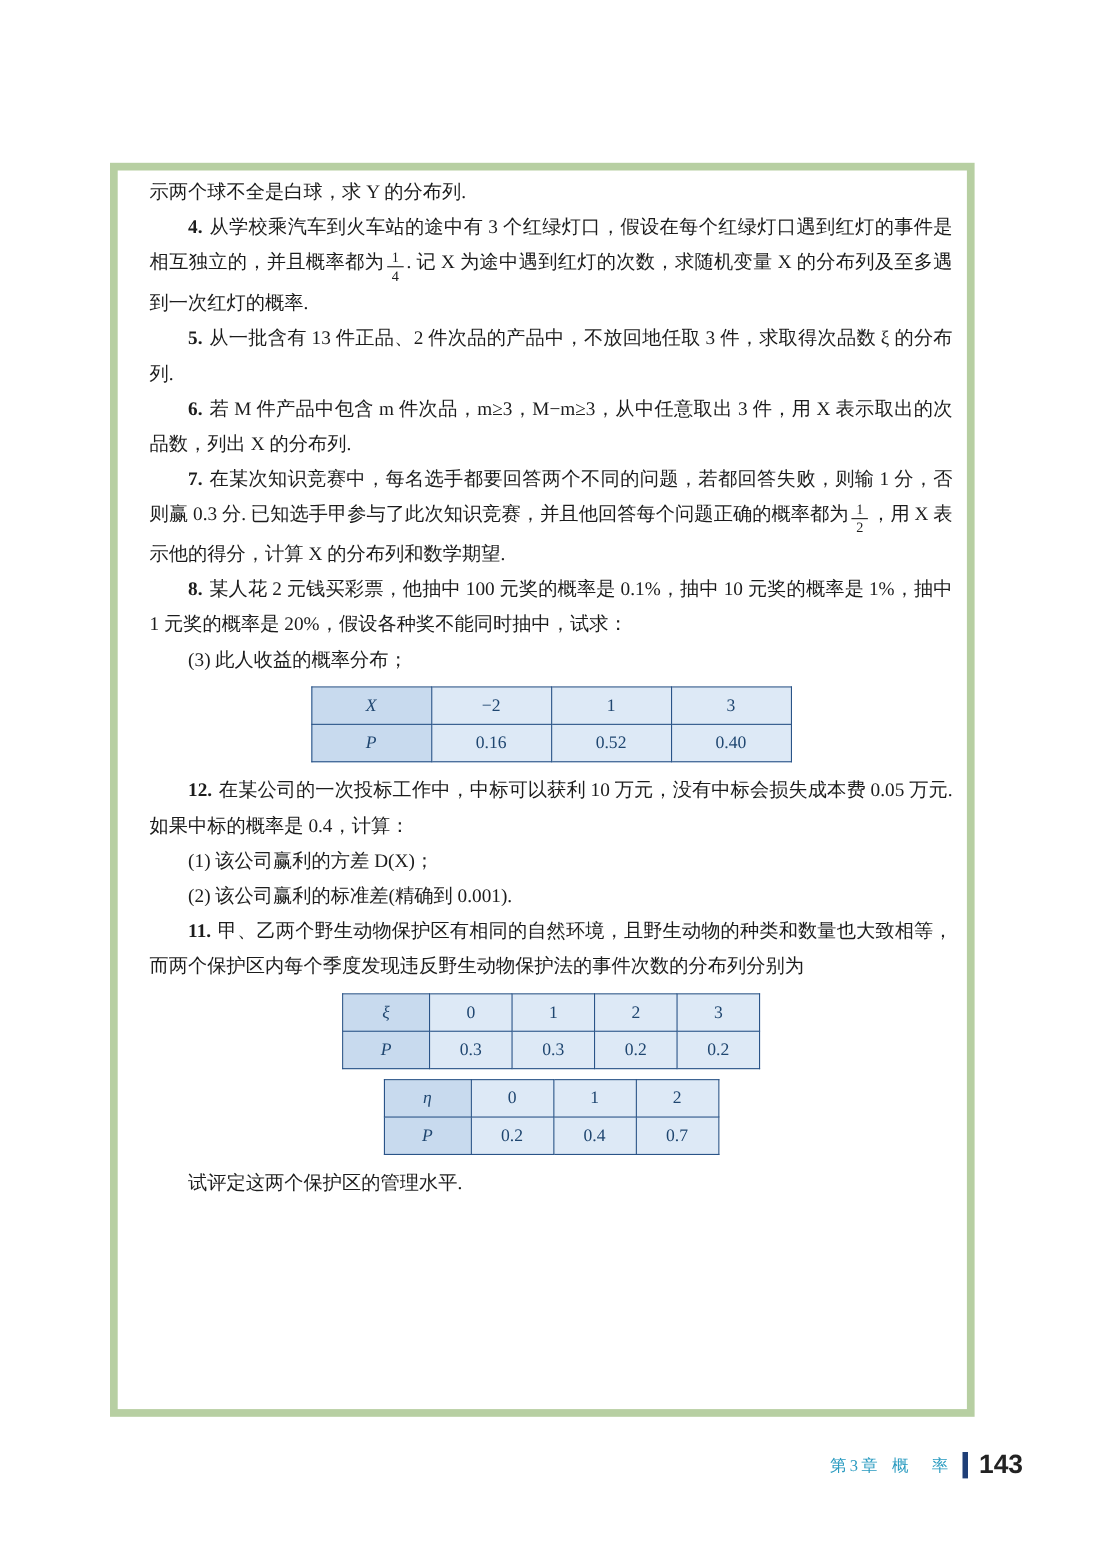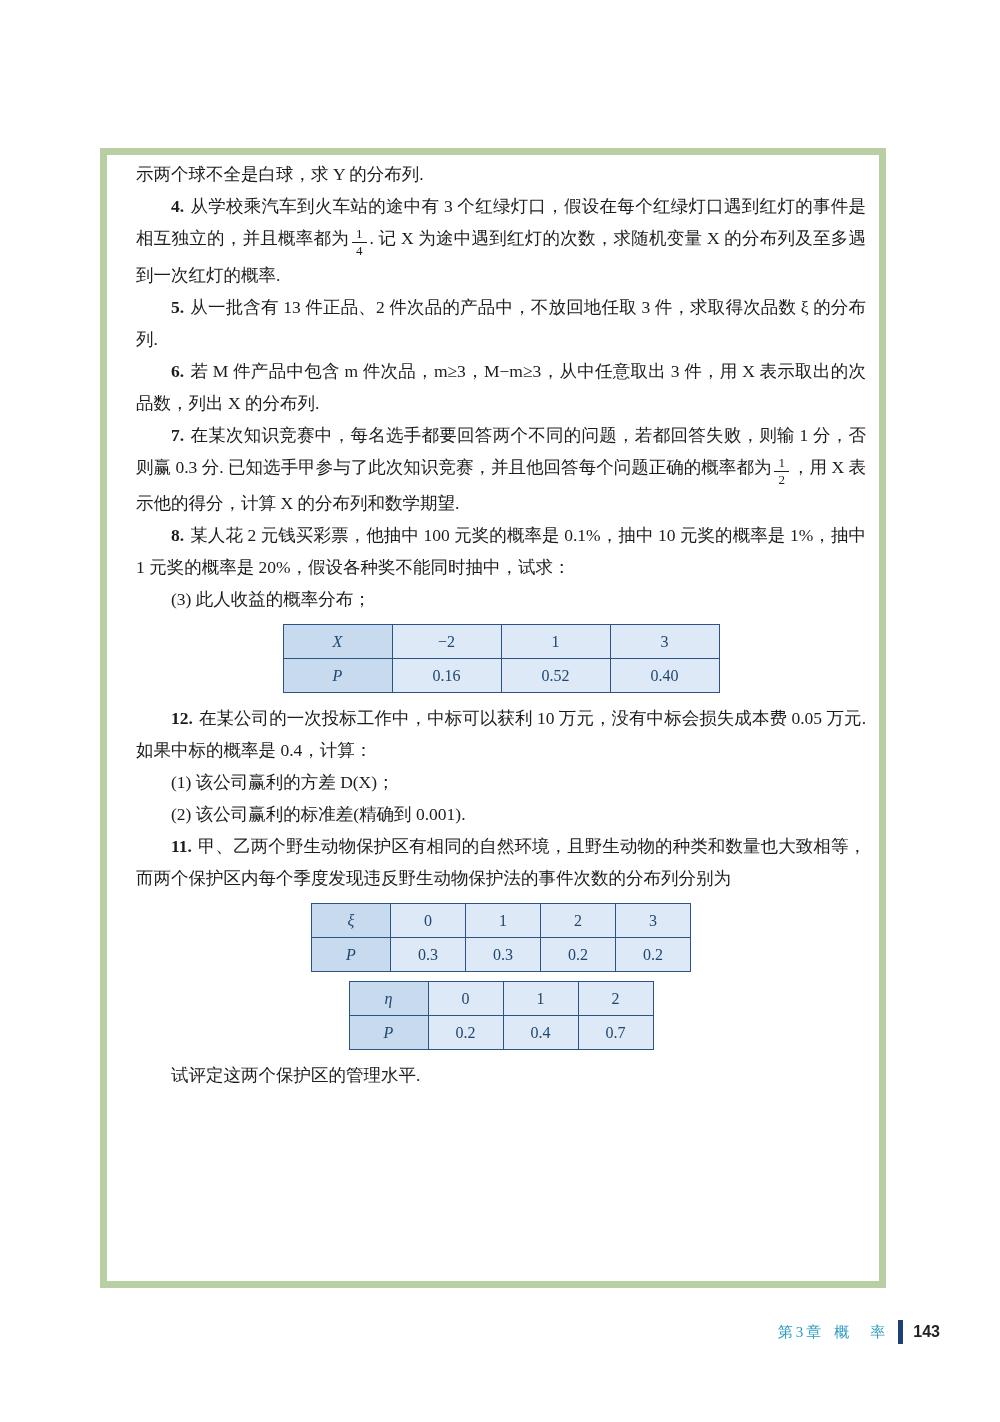--- a/index.html
+++ b/index.html
@@ -28,27 +28,27 @@
   table.dist{border-collapse:collapse;margin:9px auto;}
   table.dist td{
     border:1.5px solid #2a5488;background:#dde9f6;color:#1f4670;
     text-align:center;font-size:16px;height:33px;padding:0 4px;
   }
   table.dist td.var-cell{background:#c8daee;font-style:italic;}
   table.t9 td{width:100px;}
   table.t11 td{width:66px;}
   table.t11 td.var-cell{width:70px;}
   .footer{
-    position:absolute;right:60px;top:1318px;height:28px;
+    position:absolute;right:70px;top:1318px;height:28px;
     display:flex;align-items:center;gap:10px;margin-left:40px;
   }
   .chap{color:#2a9bc0;font-size:15px;letter-spacing:3px;white-space:pre;}
   .page-bar{display:inline-block;width:5px;height:24px;background:#1f3f77;}
   .page-num{
-    font-size:16px;font-weight:bold;color:#222;
+    font-size:24px;font-weight:bold;color:#222;
     font-family:"Liberation Sans","DejaVu Sans",sans-serif;
   }
 </style>
 </head>
 <body>
 
 <div class="frame"></div>
 
 <div class="content">
 

